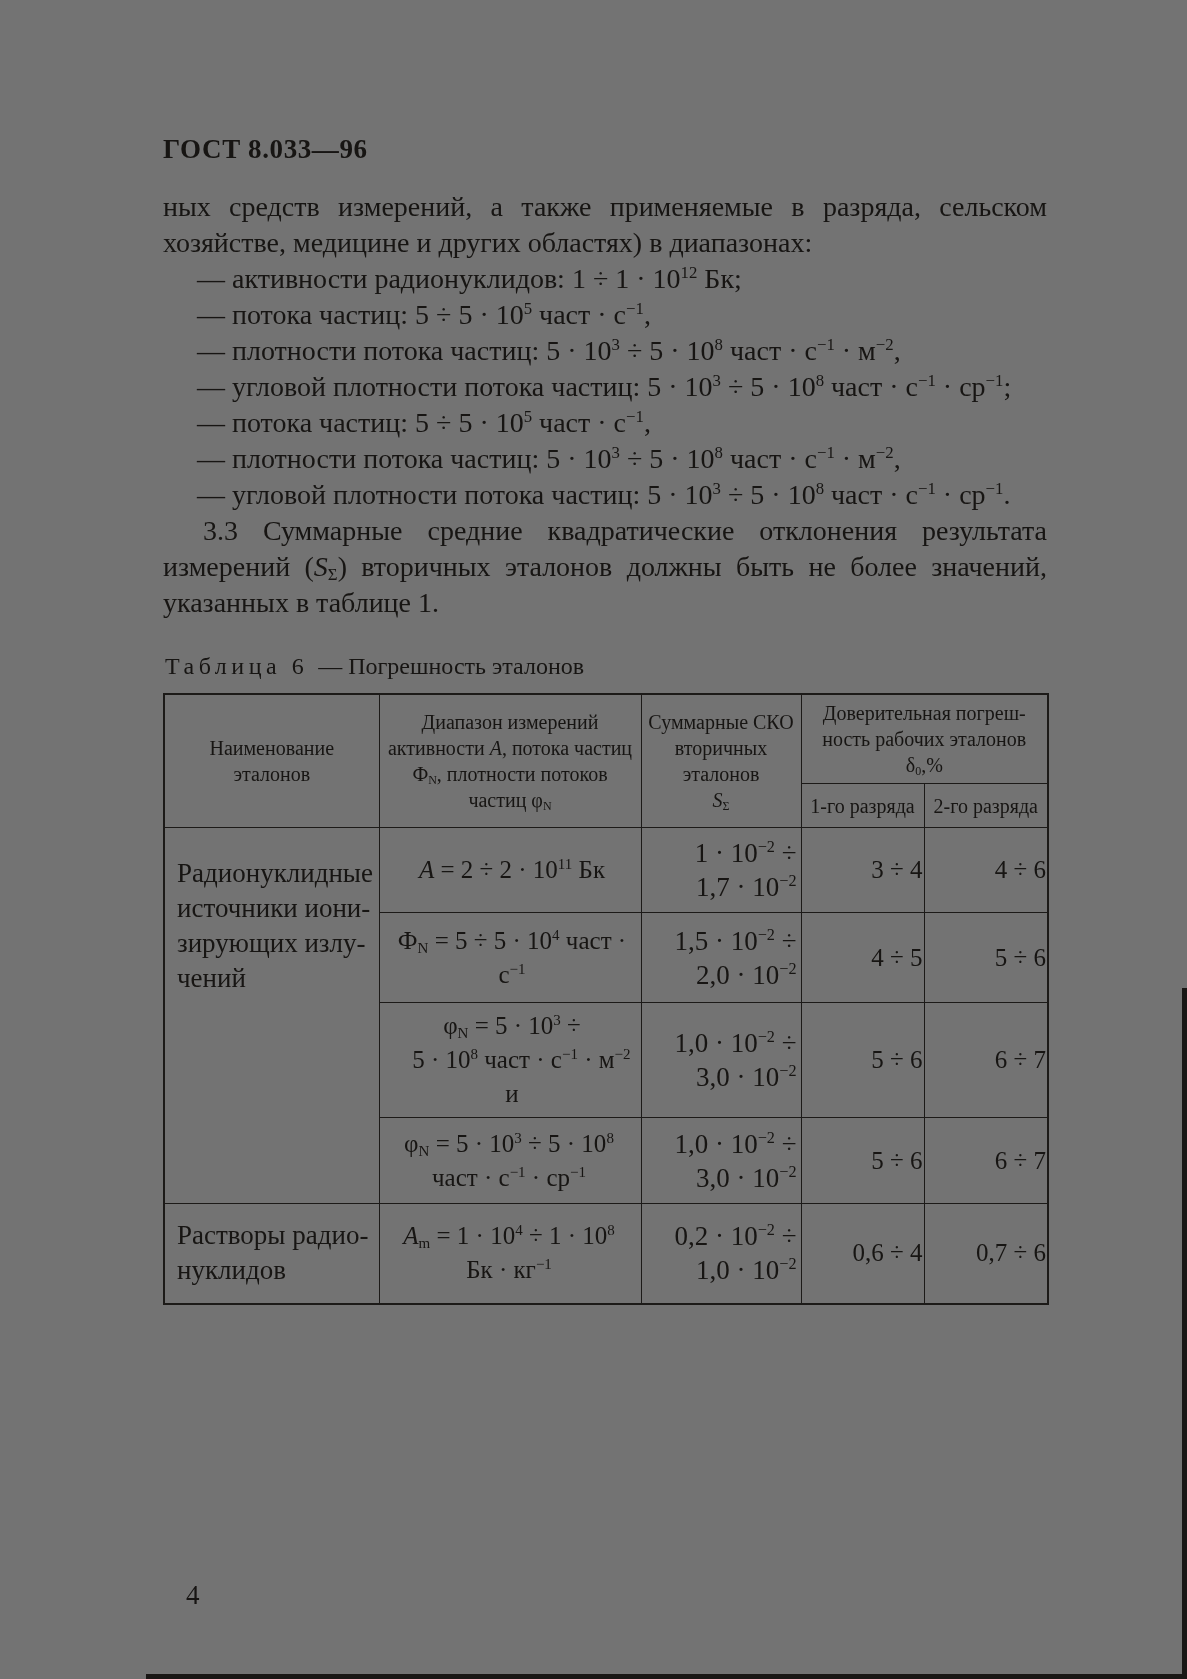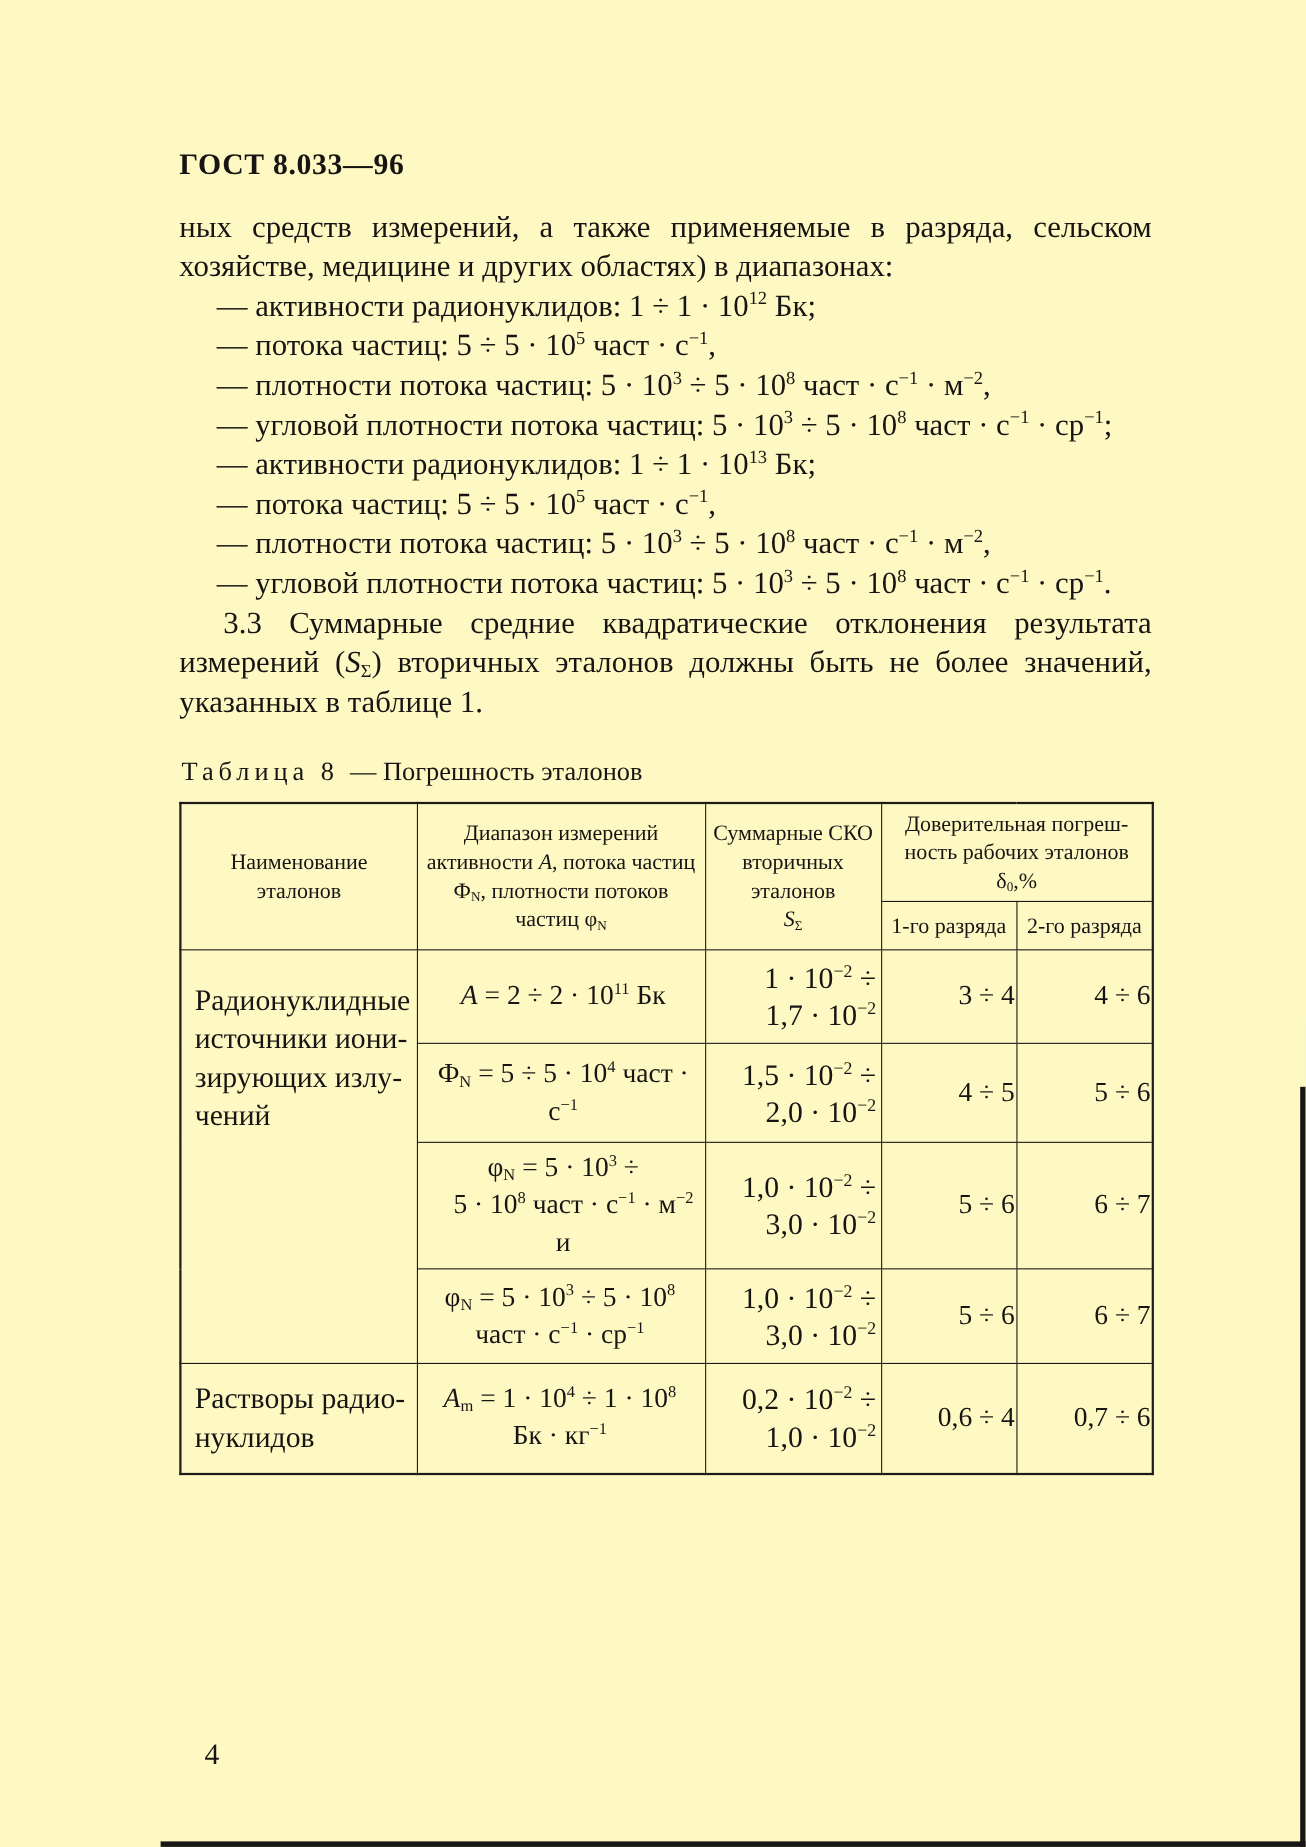--- a/index.html
+++ b/index.html
@@ -1,20 +1,20 @@
 <!DOCTYPE html>
 <html lang="ru"><head>
 <meta charset="utf-8">
 <style>
   *{box-sizing:border-box}
   html,body{margin:0;padding:0}
   body{width:1187px;height:1679px;background:#e9e8e4}
   .page{
     position:relative;width:1187px;height:1679px;overflow:hidden;
-    background:#fef9c3;color:#171513;
+    background:#737373;color:#171513;
     font-family:"Liberation Serif","DejaVu Serif",serif;
   }
   .content{position:absolute;left:163px;top:134px;width:884px}
   .doc-header{font-weight:700;font-size:27px;letter-spacing:.6px;margin:0 0 24px 0}
   .para{margin:0;font-size:28px;line-height:36px;text-align:justify}
   .indent{text-indent:40px}
   .hang{margin:0 0 0 34px;font-size:28px;line-height:36px;white-space:nowrap}
   sup,sub{font-size:.60em;line-height:0}
   sub{vertical-align:-0.25em}
   i{font-style:italic}
@@ -65,29 +65,28 @@
     <div class="doc-header">ГОСТ 8.033—96</div>
 
     <p class="para">ных средств измерений, а также применяемые в разряда, сельском хозяйстве, медицине и других областях) в диапазонах:</p>
 
     <div class="hang">— активности радионуклидов: 1 ÷ 1 · 10<sup>12</sup> Бк;</div>
     <div class="hang">— потока частиц: 5 ÷ 5 · 10<sup>5</sup> част · с<sup>−1</sup>,</div>
     <div class="hang">— плотности потока частиц: 5 · 10<sup>3</sup> ÷ 5 · 10<sup>8</sup> част · с<sup>−1</sup> · м<sup>−2</sup>,</div>
     <div class="hang">— угловой плотности потока частиц: 5 · 10<sup>3</sup> ÷ 5 · 10<sup>8</sup> част · с<sup>−1</sup> · ср<sup>−1</sup>;</div>
 
 
-    <div class="hang">— активности радионуклидов: 1 ÷ 1 · 10<sup>13</sup> Бк;</div>
     <div class="hang">— потока частиц: 5 ÷ 5 · 10<sup>5</sup> част · с<sup>−1</sup>,</div>
     <div class="hang">— плотности потока частиц: 5 · 10<sup>3</sup> ÷ 5 · 10<sup>8</sup> част · с<sup>−1</sup> · м<sup>−2</sup>,</div>
     <div class="hang">— угловой плотности потока частиц: 5 · 10<sup>3</sup> ÷ 5 · 10<sup>8</sup> част · с<sup>−1</sup> · ср<sup>−1</sup>.</div>
 
     <p class="para indent">3.3 Суммарные средние квадратические отклонения результата измерений (<i>S</i><sub>Σ</sub>) вторичных эталонов должны быть не более значений, указанных в таблице 1.</p>
 
     <div class="caption">
-      <span class="cap-word">Таблица 8</span><span class="cap-dash">—</span><span>Погрешность эталонов</span>
+      <span class="cap-word">Таблица 6</span><span class="cap-dash">—</span><span>Погрешность эталонов</span>
     </div>
 
     <table class="gost">
       <colgroup>
         <col style="width:215px">
           <col style="width:262px">
           <col style="width:160px">
           <col style="width:123px">
           <col style="width:124px">
       </colgroup>

